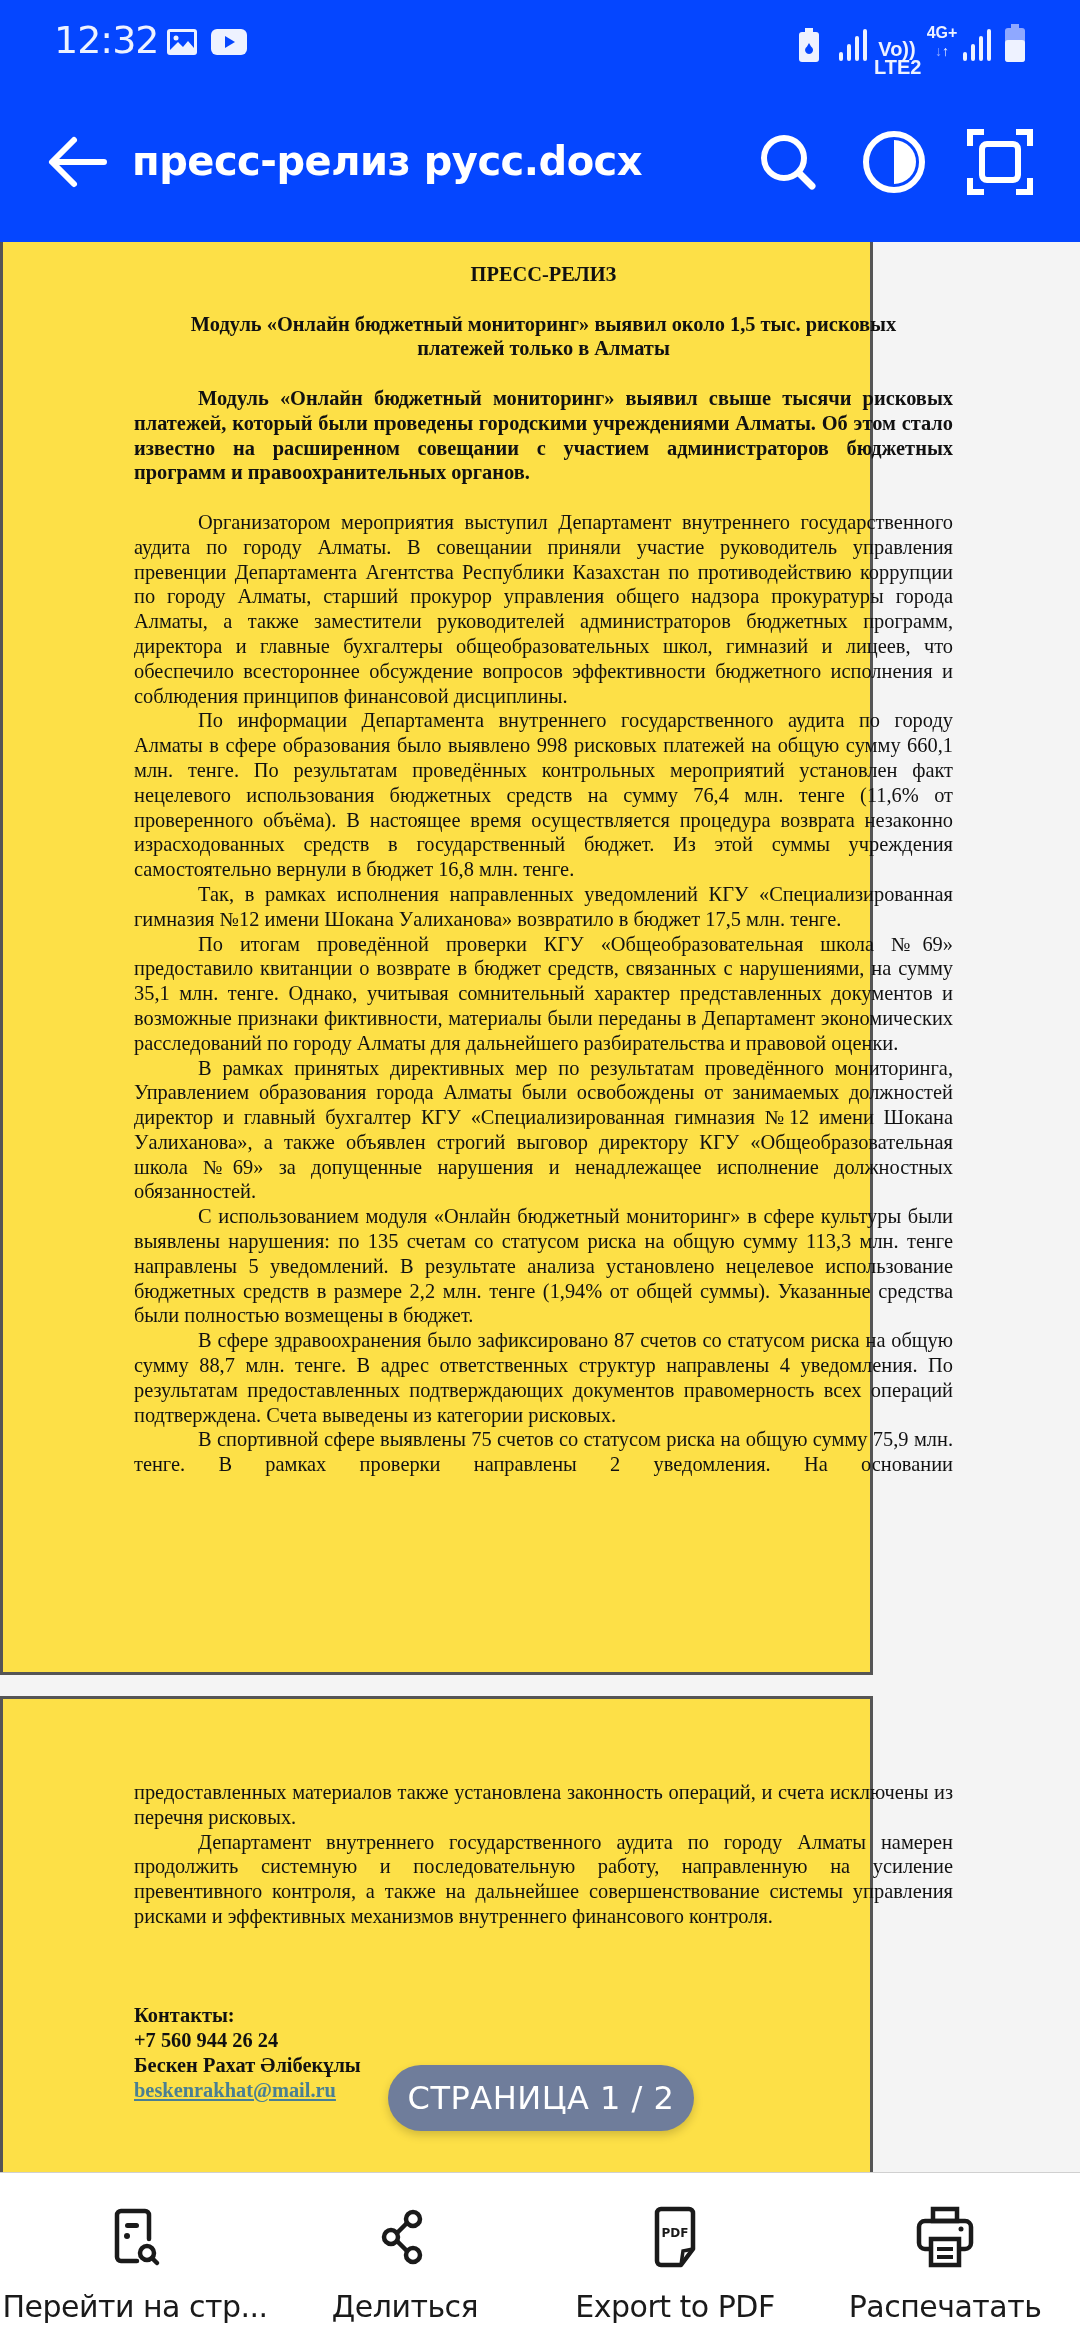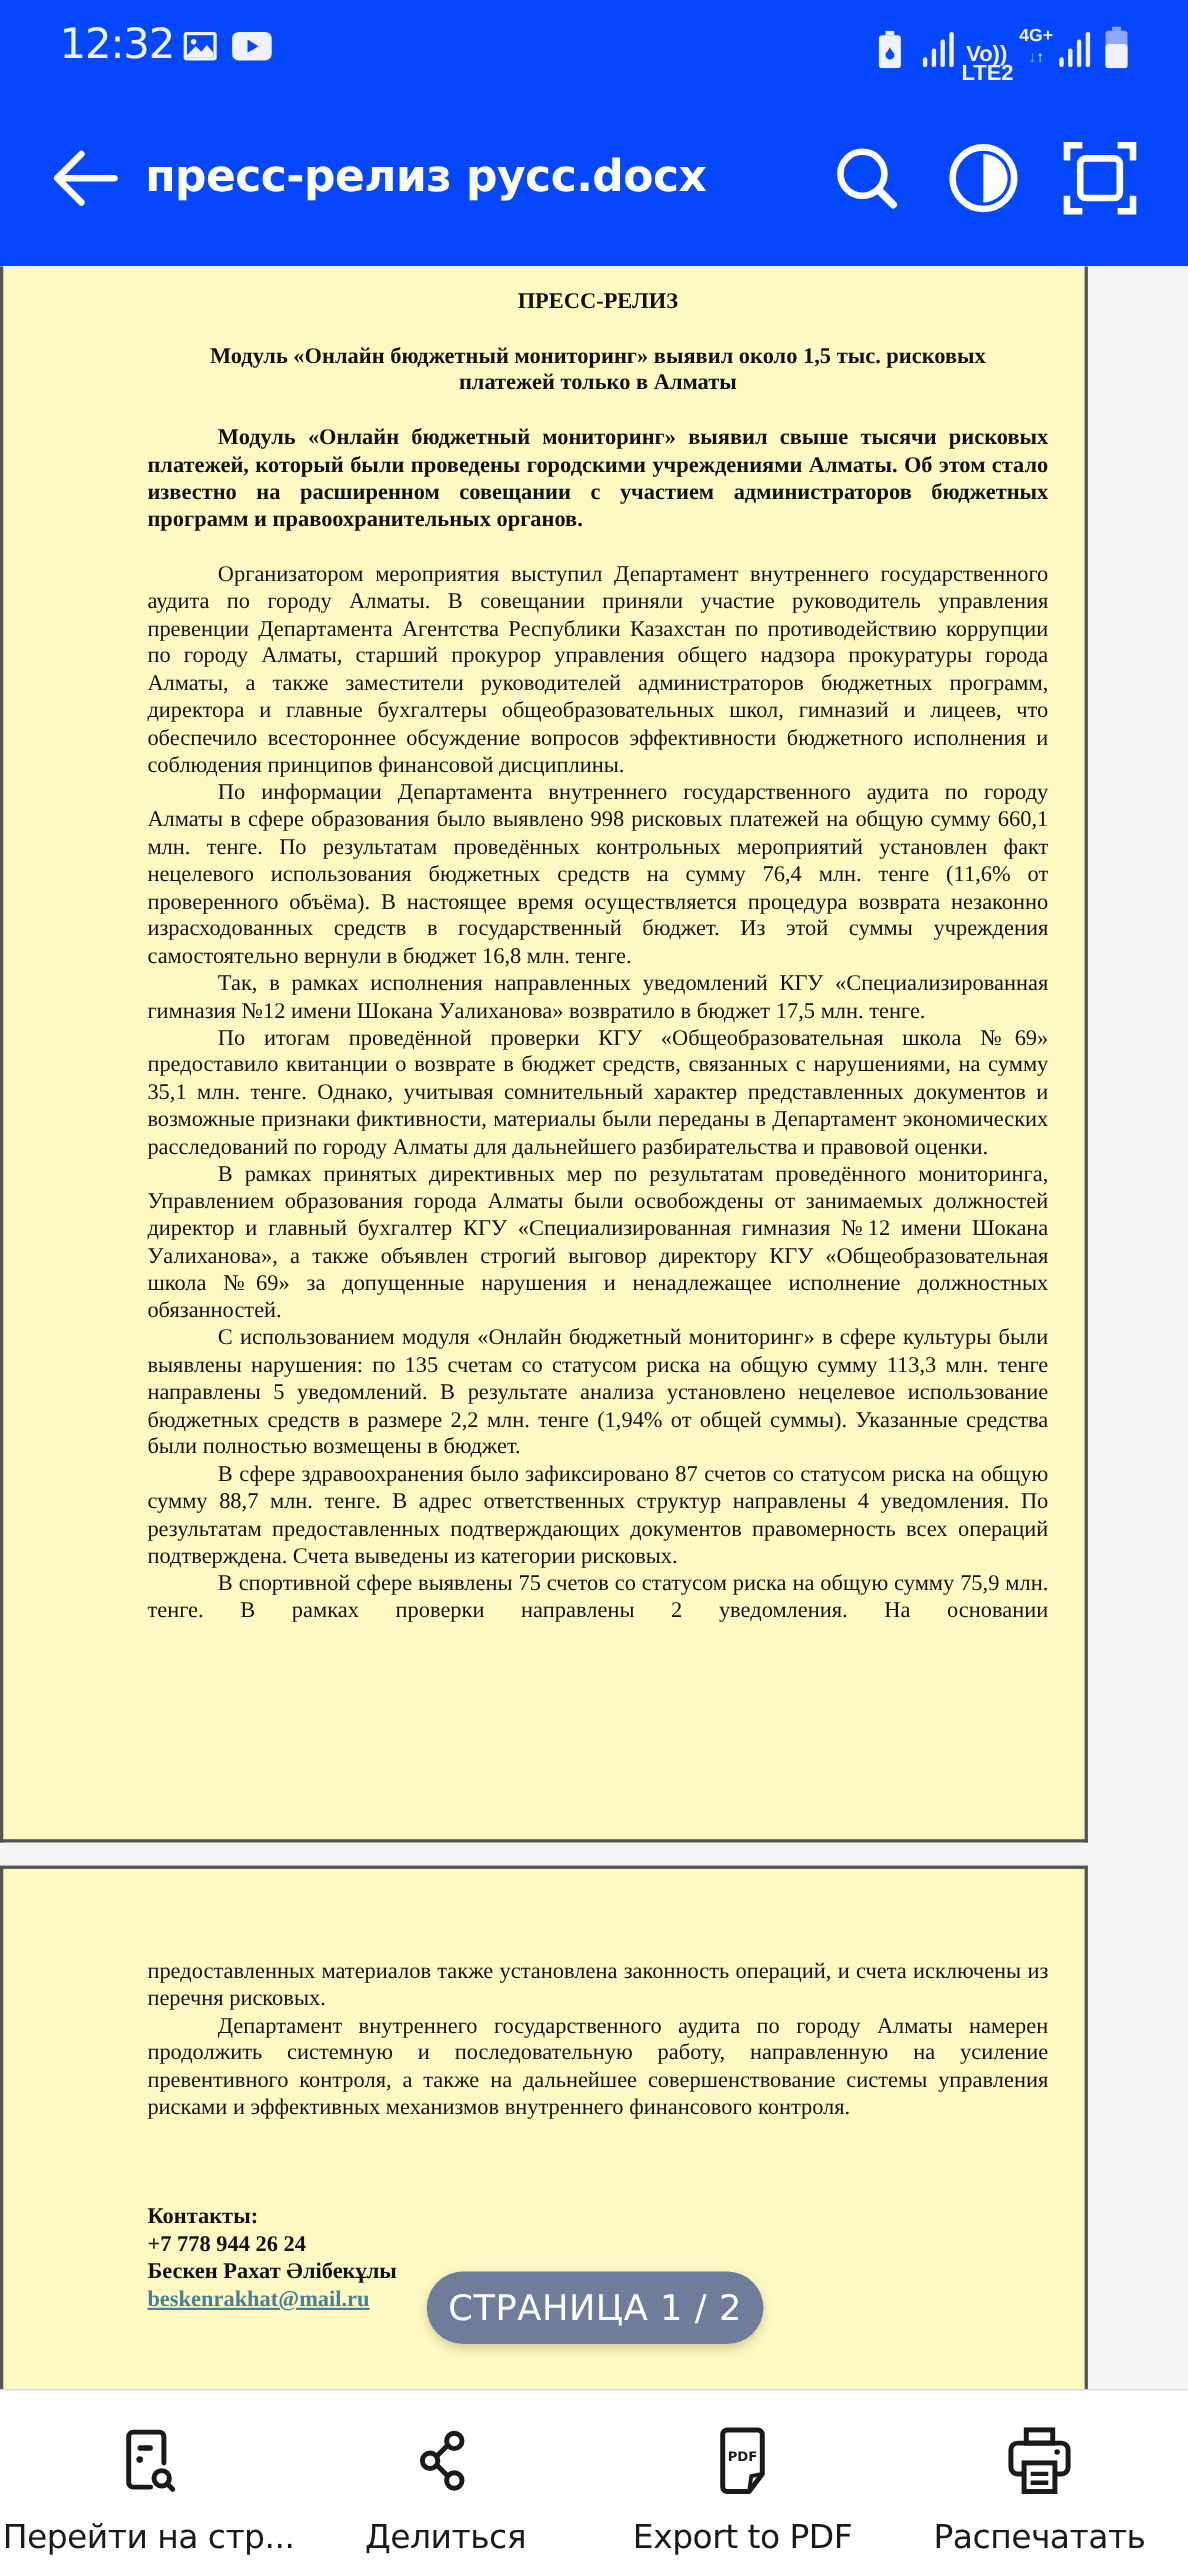--- a/index.html
+++ b/index.html
@@ -11,21 +11,21 @@
   .status { position: absolute; left: 0; top: 0; width: 1080px; height: 84px; }
   .status .time { position: absolute; left: 54px; top: 18px; font-size: 38px; color: #eef2ff; font-family: "DejaVu Sans", sans-serif; letter-spacing: -1px; text-align: center; }
   .status .ico { position: absolute; }
   .appbar { position: absolute; left: 0; top: 110px; width: 1080px; height: 110px; }
   .appbar .back { position: absolute; left: 44px; top: 22px; width: 70px; height: 60px; cursor: pointer; }
   .appbar .title { position: absolute; left: 132px; top: 28px; font-size: 40px; font-weight: bold; color: #fff; font-family: "DejaVu Sans", sans-serif; letter-spacing: -0.5px; }
   .appbar .act { position: absolute; top: 16px; width: 72px; height: 72px; cursor: pointer; }
 
   
   .viewer { position: absolute; left: 0; top: 242px; width: 1080px; height: 1930px; background: #f4f4f4; overflow: hidden; }
-  .page { position: absolute; left: 0; width: 989px; background: #fef9c3; border: 3px solid #555; }
+  .page { position: absolute; left: 0; width: 873px; background: #fde047; border: 3px solid #555; }
   .page1 { top: 0; height: 1433px; border-top: none; }
   .page2 { top: 1454px; height: 520px; }
   .content { position: absolute; left: 131px; width: 819px; font-family: "Liberation Serif", serif; font-size: 20.4px; line-height: 24.8px; color: #111; }
   .content p { text-align: justify; text-indent: 64px; }
   .center { text-align: center !important; text-indent: 0 !important; font-weight: bold; }
   .bold { font-weight: bold; }
   .gap { height: 24.8px; }
   .noindent { text-indent: 0 !important; }
   .contacts { text-indent: 0 !important; font-weight: bold; text-align: left !important; }
   .email { color: #4a7f93; text-decoration: underline; font-weight: bold; cursor: pointer; }
@@ -130,21 +130,21 @@
   </div>
 
   <div class="page page2">
     <div class="content" style="top:81px;">
       <p class="noindent">предоставленных материалов также установлена законность операций, и счета исключены из перечня рисковых.</p>
       <p>Департамент внутреннего государственного аудита по городу Алматы намерен продолжить системную и последовательную работу, направленную на усиление превентивного контроля, а также на дальнейшее совершенствование системы управления рисками и эффективных механизмов внутреннего финансового контроля.</p>
       <div class="gap"></div>
       <div class="gap"></div>
       <div class="gap"></div>
       <p class="contacts">Контакты:</p>
-      <p class="contacts">+7 778 944 26 24</p>
+      <p class="contacts">+7 560 944 26 24</p>
       <p class="contacts">Бескен Рахат Әлібекұлы</p>
       <p class="contacts"><span class="email">beskenrakhat@mail.ru</span></p>
     </div>
   </div>
 </div>
 
 <div class="pill">СТРАНИЦА 1 / 2</div>
 
 <div class="bottombar">
   <div class="bitem" style="left:0;">

